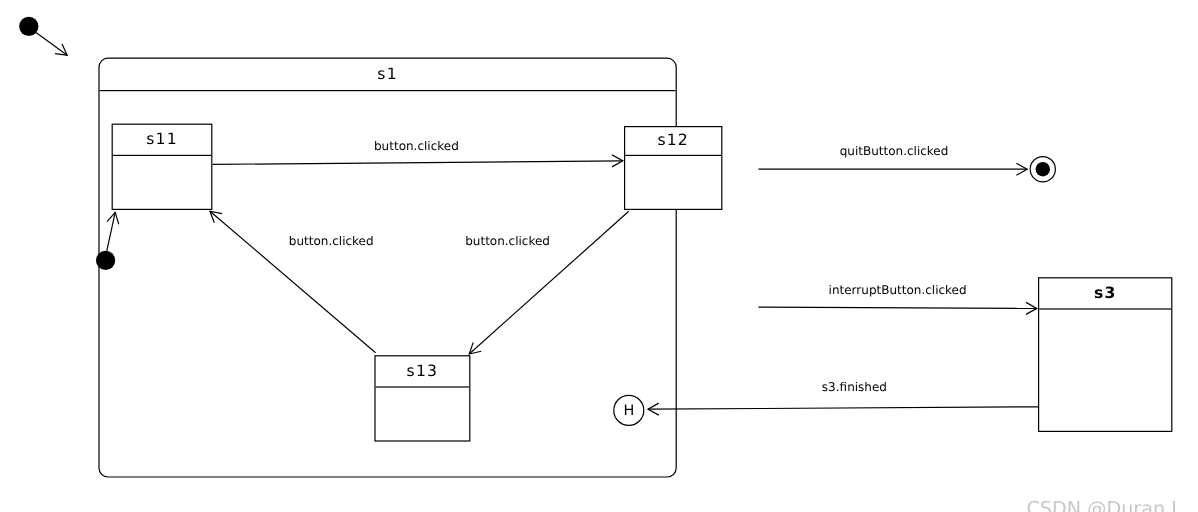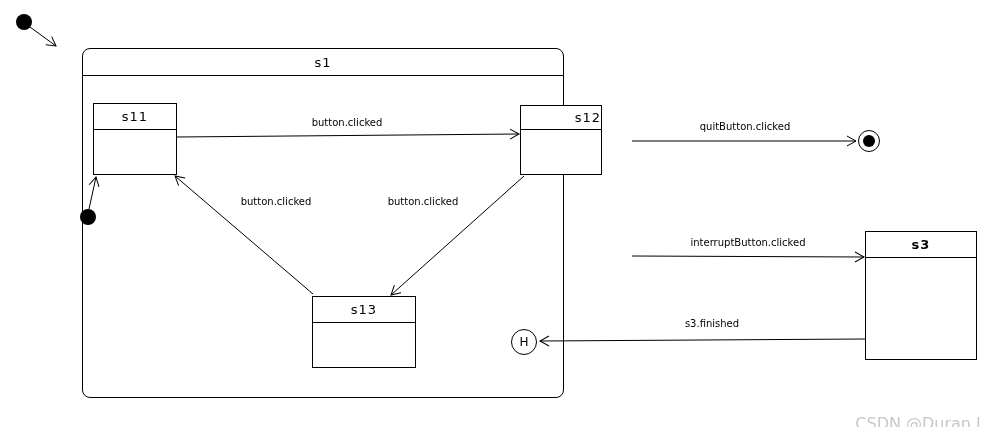--- a/index.html
+++ b/index.html
@@ -99,24 +99,24 @@
     <line x1="632" y1="141" x2="856" y2="141" stroke="#000000" stroke-width="1" marker-end="url(#arrow)"></line>
     <line x1="632" y1="256" x2="864" y2="257" stroke="#000000" stroke-width="1" marker-end="url(#arrow)"></line>
     <line x1="865" y1="339" x2="540" y2="341" stroke="#000000" stroke-width="1" marker-end="url(#arrow)"></line>
   </svg>
 
   <div class="state" style="left:93px; top:103px; width:84px; height:72px;">
     <div class="state-title" style="height:26px; line-height:26px;">s11</div>
   </div>
 
   <div class="state" style="left:520px; top:105px; width:82px; height:70px;">
-    <div class="state-title" style="height:24px; line-height:24px;text-align:right;">s12</div>
+    <div class="state-title" style="height:24px; line-height:24px;">s12</div>
   </div>
 
-  <div class="state" style="left:312px; top:296px; width:104px; height:72px;">
+  <div class="state" style="left:312px; top:296px; width:80px; height:72px;">
     <div class="state-title" style="height:26px; line-height:26px;">s13</div>
   </div>
 
   <div class="state" style="left:865px; top:231px; width:112px; height:129px;">
     <div class="state-title" style="height:26px; line-height:26px;font-weight:bold;">s3</div>
   </div>
 
   <div class="initial-dot" style="left:16px; top:14px;"></div>
 
   <div class="initial-dot" style="left:80px; top:209px;"></div>

